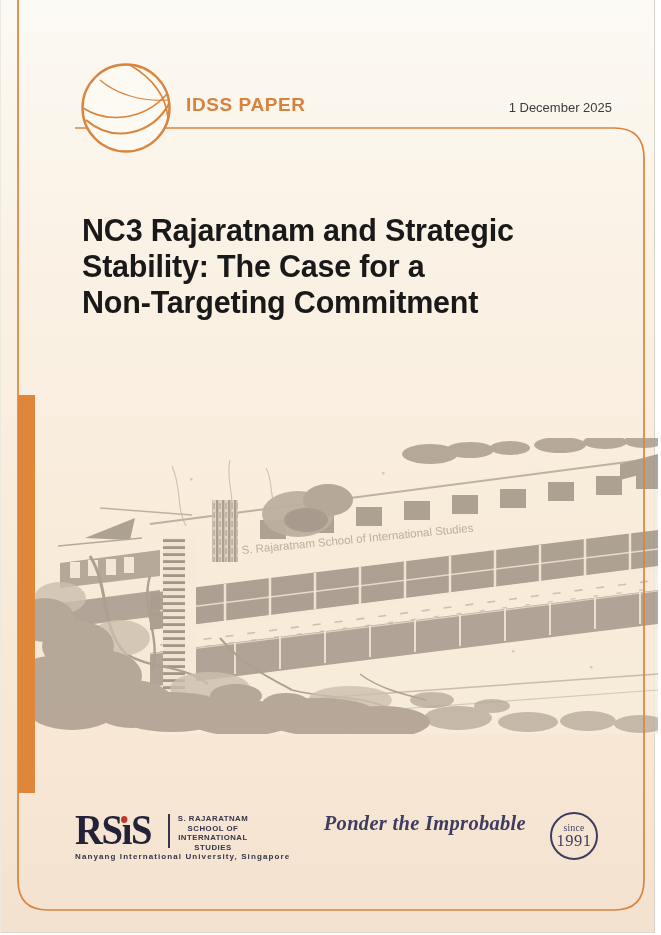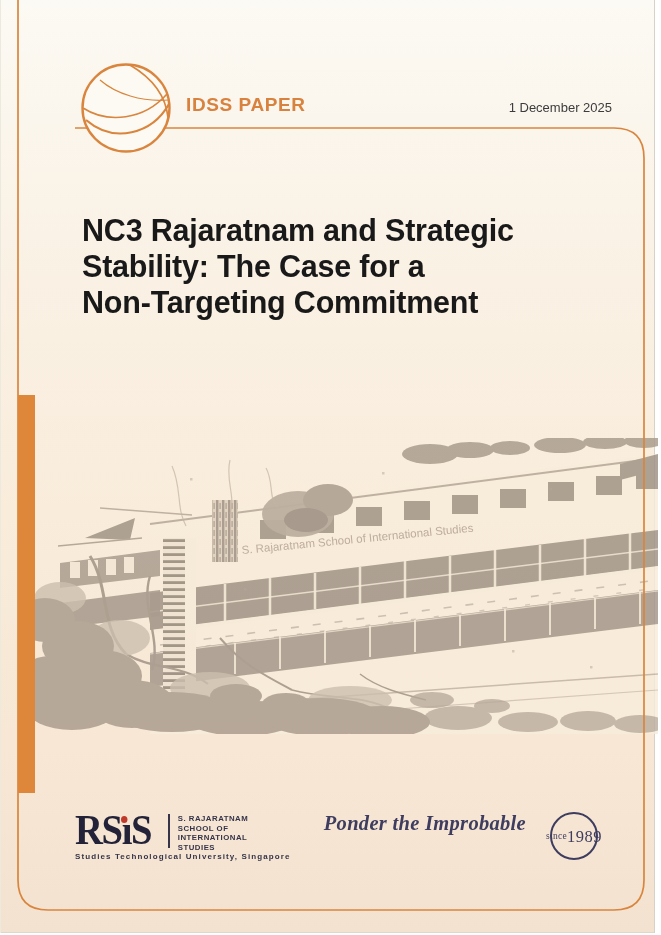--- a/index.html
+++ b/index.html
@@ -21,29 +21,29 @@
   .photo{position:absolute;left:30px;top:438px;z-index:2;opacity:0.82;}
   
   .rsis-block{position:absolute;left:75px;top:812px;z-index:5;display:flex;align-items:flex-start;}
   .rsis-word{position:relative;font-family:"Liberation Serif",serif;font-weight:bold;
     font-size:42px;line-height:36px;color:#232238;letter-spacing:-1.5px;transform:scaleX(0.92);
     transform-origin:left top;}
   .rsis-word .dot{position:absolute;width:7px;height:7px;border-radius:50%;background:#c03a2b;
     left:50px;top:4px;}
   .rsis-divider{width:2px;height:34px;background:#35344a;margin:2px 8px 0 10px;}
   .school-lines{display:flex;flex-direction:column;font-size:7.8px;line-height:9.6px;
-    font-weight:bold;letter-spacing:0.5px;color:#35344a;margin-top:2px;}
+    font-weight:bold;letter-spacing:0.5px;color:#35344a;margin-top:2px;text-align:center;}
   .university-line{position:absolute;left:75px;top:852px;z-index:5;font-size:8px;font-weight:bold;
     letter-spacing:1.1px;color:#35344a;}
   .slogan-row{position:absolute;right:57px;top:812px;height:50px;z-index:5;display:flex;
     align-items:flex-start;gap:24px;}
   .slogan{font-family:"Liberation Serif",serif;font-style:italic;font-weight:bold;
     font-size:20.5px;color:#3e3d60;letter-spacing:0.3px;}
   .badge{width:44px;height:44px;border:2.2px solid #3e3d60;border-radius:50%;display:flex;
-    align-items:center;justify-content:center;color:#3e3d60;
+    flex-direction:column;align-items:center;justify-content:center;color:#3e3d60;
     font-family:"Liberation Serif",serif;background:transparent;}
   .badge .since{font-size:9.5px;line-height:9px;letter-spacing:0.3px;}
   .badge .year{font-size:16.5px;line-height:15px;letter-spacing:0.5px;}
 </style>
 </head>
 <body>
 
 <div class="page">
 
   <svg class="frame-svg" width="655" height="933" viewBox="0 0 655 933">
@@ -233,23 +233,23 @@
       <span class="dot"></span>
     </div>
     <div class="rsis-divider"></div>
     <div class="school-lines">
       <span>S. RAJARATNAM</span>
       <span>SCHOOL OF</span>
       <span>INTERNATIONAL</span>
       <span>STUDIES</span>
     </div>
   </div>
-  <div class="university-line">Studies Technological University, Singapore</div>
+  <div class="university-line">Nanyang International University, Singapore</div>
 
   <div class="slogan-row">
     <span class="slogan">Ponder the Improbable</span>
     <span class="badge">
       <span class="since">since</span>
-      <span class="year">1989</span>
+      <span class="year">1991</span>
     </span>
   </div>
 
 </div>
 
 </body></html>

